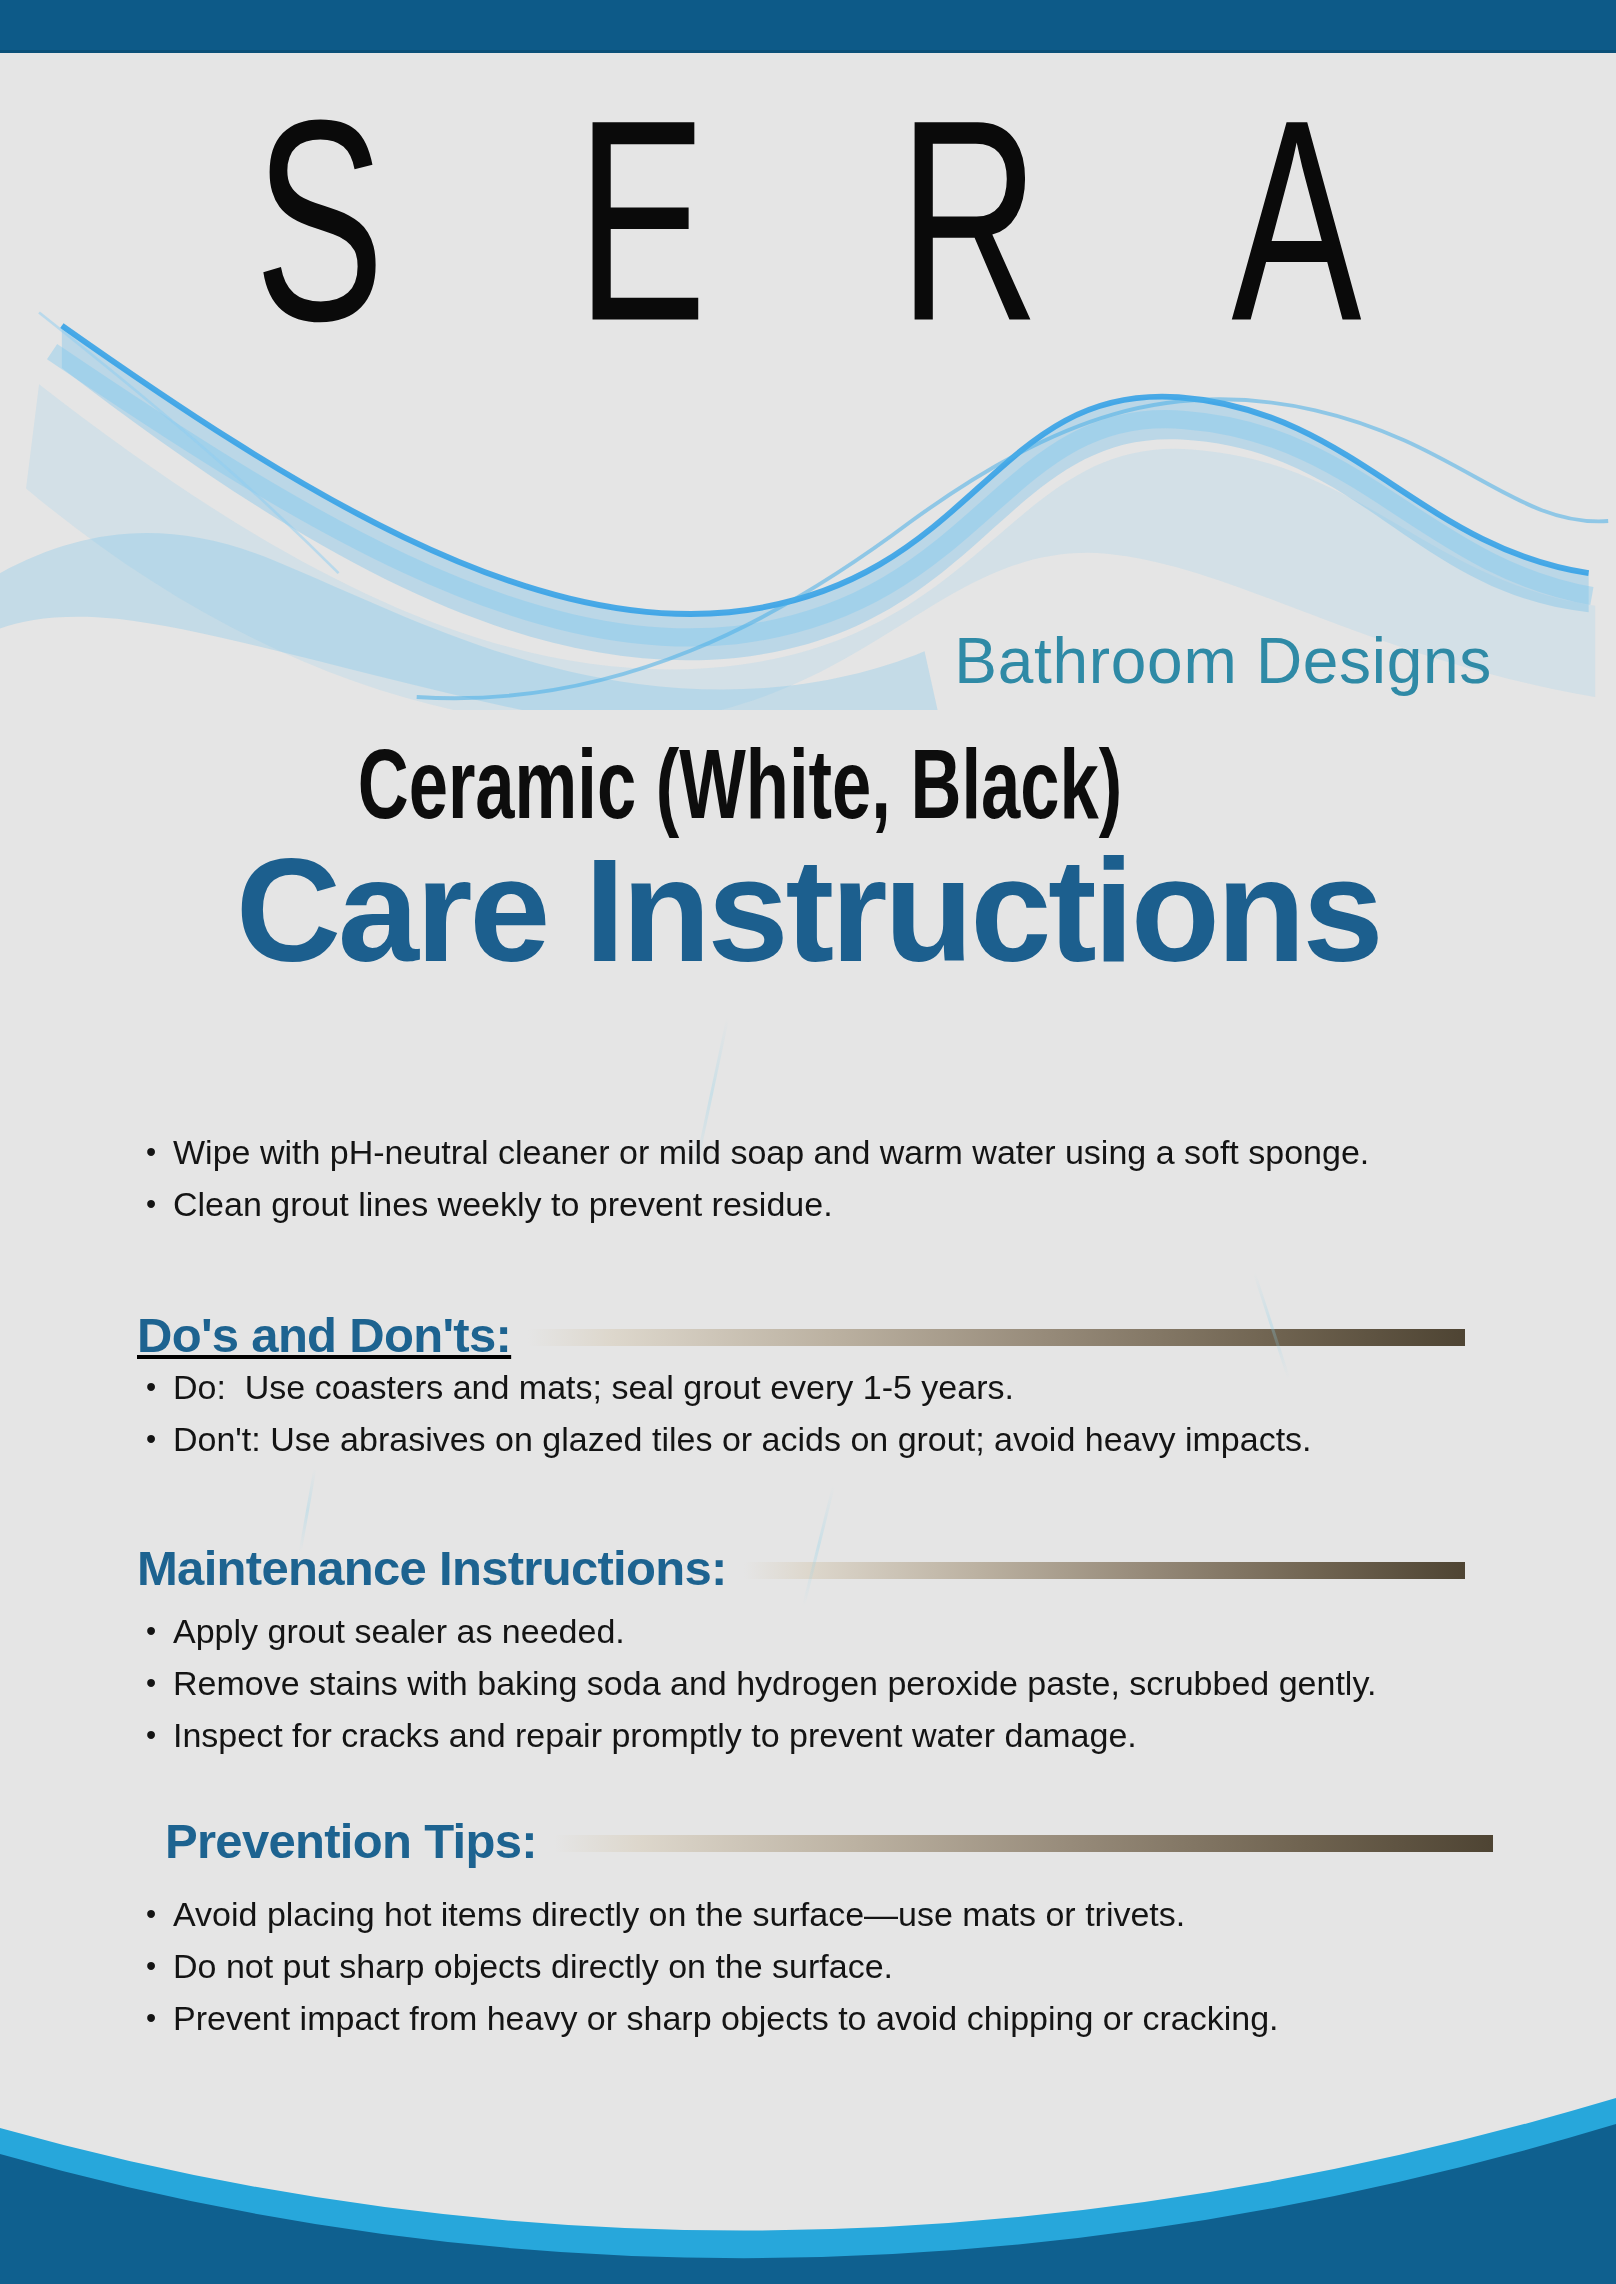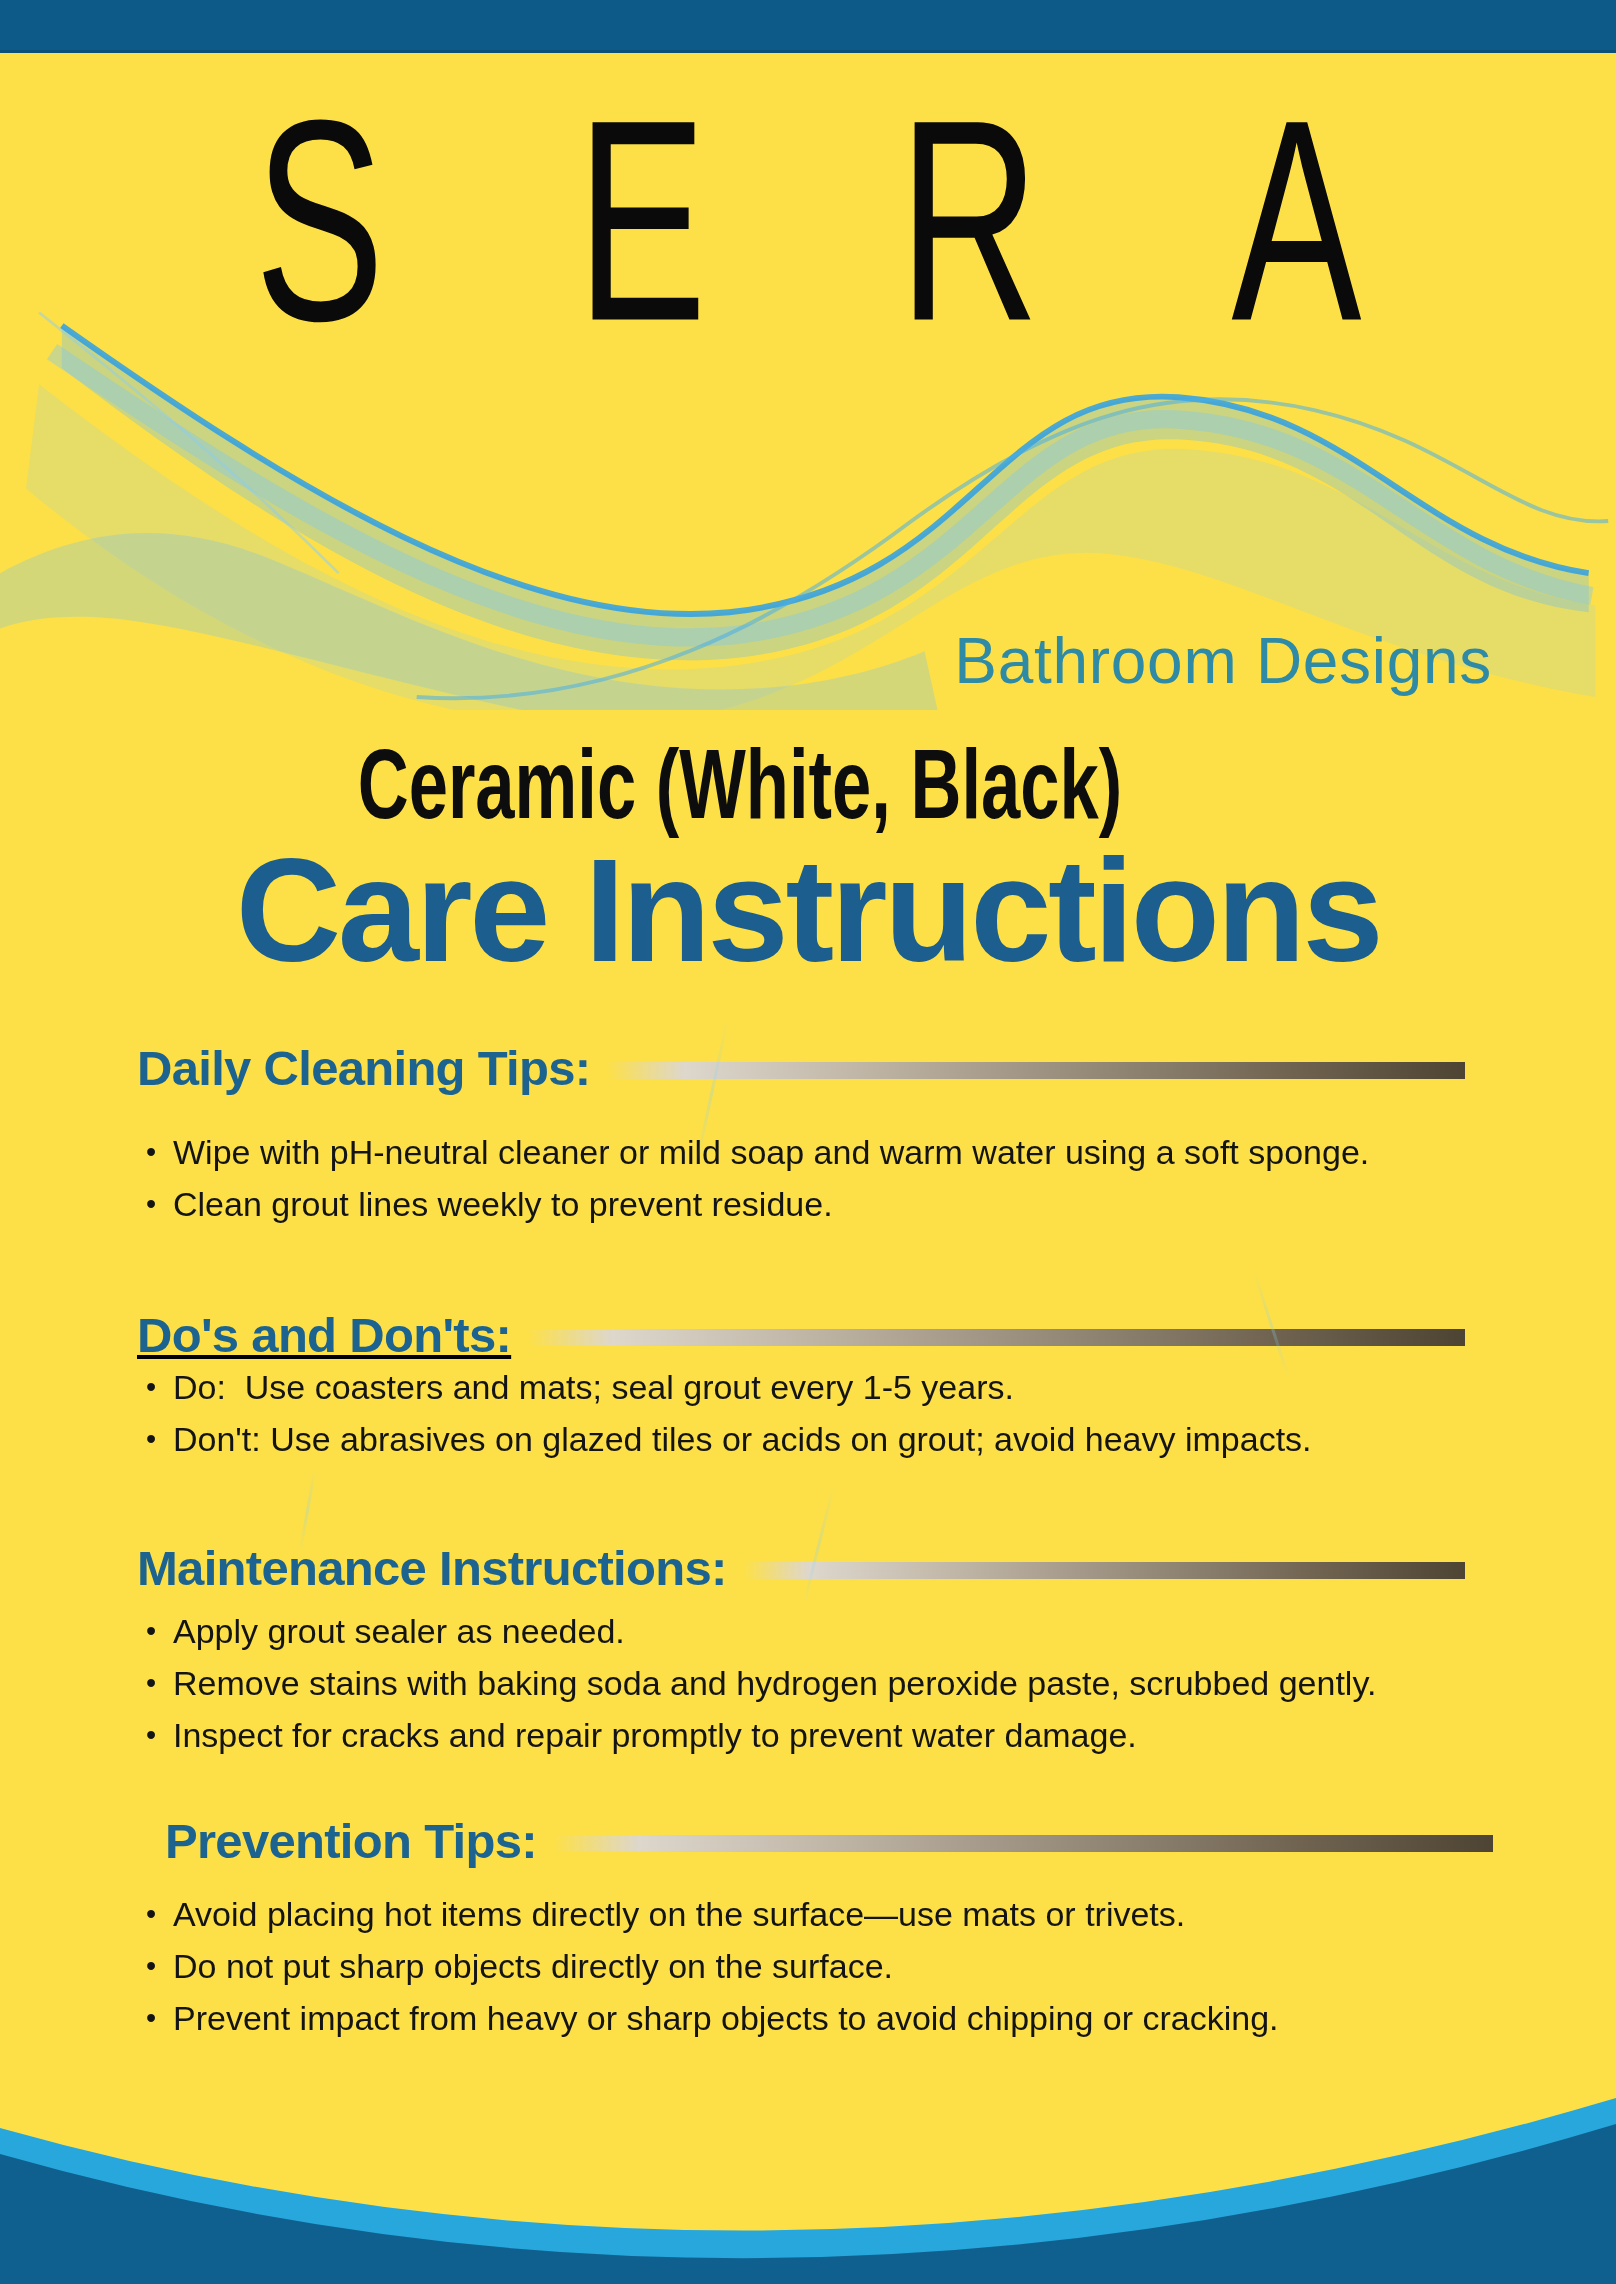--- a/index.html
+++ b/index.html
@@ -1,18 +1,18 @@
 <!DOCTYPE html>
 <html style="font-size:10.4px"><head>
 <meta charset="utf-8">
 <style>
   * { margin:0; padding:0; box-sizing:border-box; }
   html,body { width:1616px; height:2284px; background:#ffffff;
               font-family:"Liberation Sans", sans-serif; }
-  .page { position:relative; width:1616px; height:2284px; overflow:hidden; background:#fde047; }
+  .page { position:relative; width:1616px; height:2284px; overflow:hidden; background:#e5e5e5; }
 
   
   .topbar { position:absolute; top:0; left:0; width:100%; height:53px;
             background:#0d5a88; border-bottom:3.9px solid #0b5078; }
 
   
   .brand { position:absolute; top:77px; left:0; width:100%; text-align:center; }
   .brand-text { display:inline-block; font-size:195px; line-height:1; font-weight:400;
                 color:#0a0a0a; letter-spacing:192px; padding-left:192px;
                 transform:scaleY(1.47); transform-origin:50% 0; white-space:nowrap; }
@@ -84,26 +84,20 @@
   </svg>
 
   <div class="tagline">Bathroom Designs</div>
 
   <div class="subtitle-wrap">
     <span class="subtitle">Ceramic (White, Black)</span>
   </div>
 
   <h1 class="main-title">Care Instructions</h1>
 
-  <div class="section s1">
-    <div class="heading-row">
-      <span class="section-heading">Daily Cleaning Tips:</span>
-      <span class="rule"></span>
-    </div>
-  </div>
   <div class="bullets s1b">
     <div class="bullet">Wipe with pH-neutral cleaner or mild soap and warm water using a soft sponge.</div>
     <div class="bullet">Clean grout lines weekly to prevent residue.</div>
   </div>
 
   <div class="section s2">
     <div class="heading-row">
       <span class="section-heading">Do's and Don'ts:</span>
       <span class="rule"></span>
     </div>

